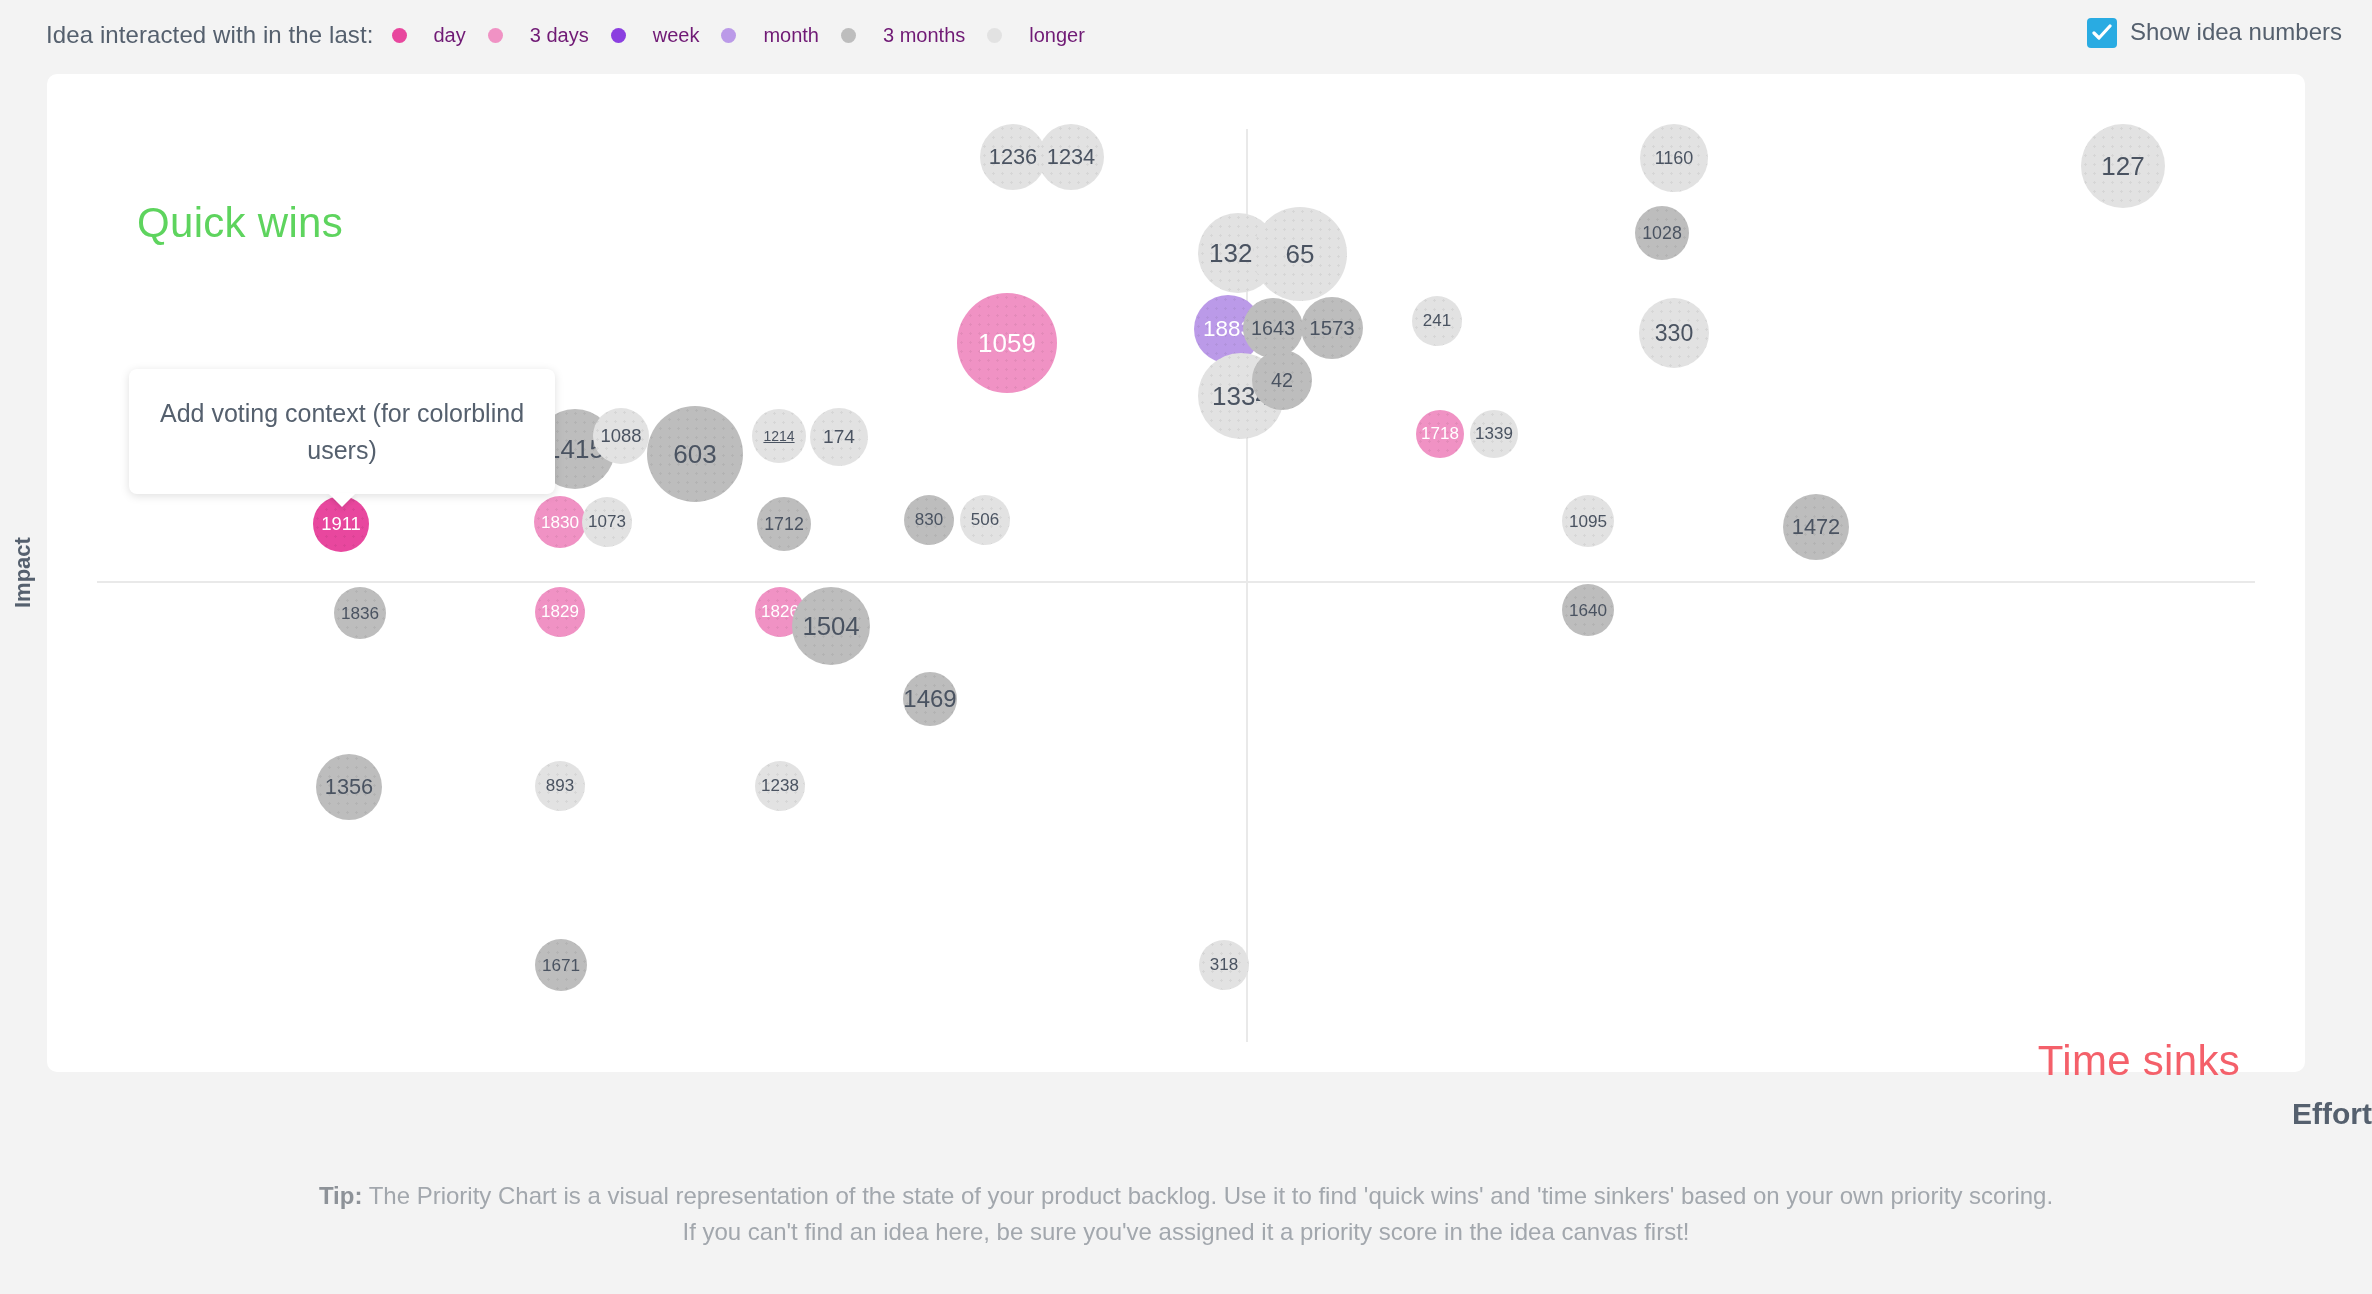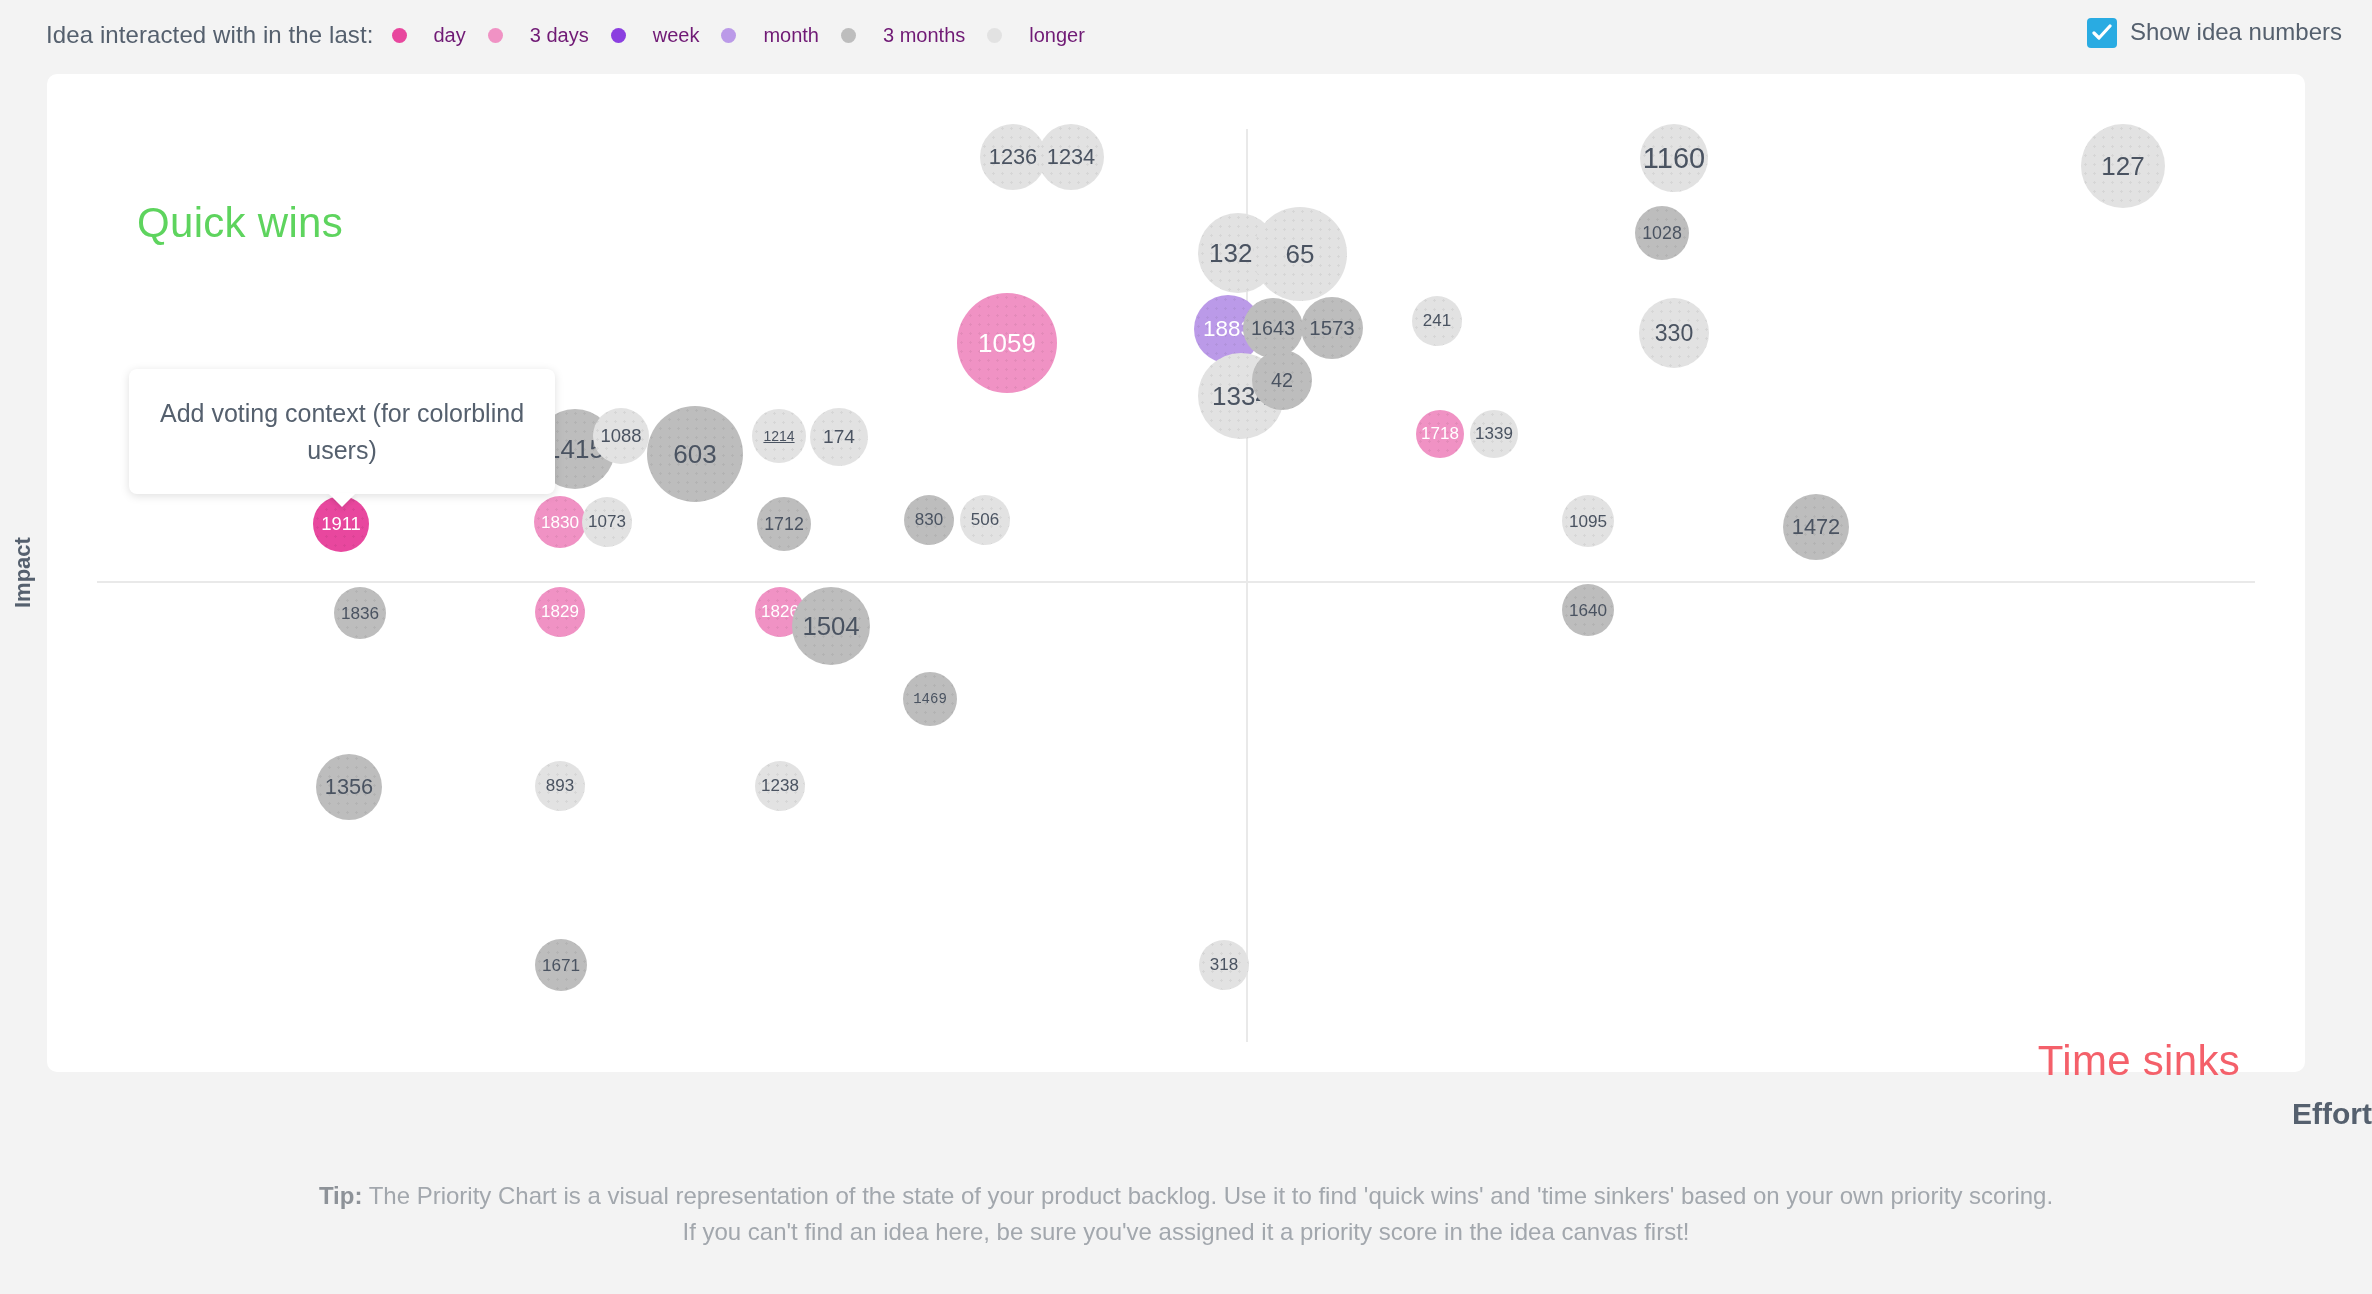--- a/index.html
+++ b/index.html
@@ -166,21 +166,21 @@
 
     <div class="quadline-v"></div>
     <div class="quadline-h"></div>
 
     <div class="quick-wins">Quick wins</div>
     <div class="time-sinks">Time sinks</div>
 
     <div id="bubble-layer" style="position:absolute;left:0;top:0;right:0;bottom:0;">
         <div class="bubble light" style="width: 66px; height: 66px; left: 933px; top: 50px; background-color: rgb(226, 226, 226); font-size: 21.78px;">1236</div>
         <div class="bubble light" style="width: 66px; height: 66px; left: 991px; top: 50px; background-color: rgb(226, 226, 226); font-size: 21.78px;">1234</div>
-        <div class="bubble light" style="width: 68px; height: 68px; left: 1593px; top: 50px; background-color: rgb(226, 226, 226); font-size: 29px;">1160</div>
+        <div class="bubble light" style="width: 68px; height: 68px; left: 1593px; top: 50px; background-color: rgb(226, 226, 226); font-size: 18px;">1160</div>
         <div class="bubble light" style="width: 84px; height: 84px; left: 2034px; top: 50px; background-color: rgb(226, 226, 226); font-size: 26px;">127</div>
         <div class="bubble light" style="width: 80px; height: 80px; left: 1151px; top: 139px; background-color: rgb(226, 226, 226); font-size: 26px;">1329</div>
         <div class="bubble light" style="width: 94px; height: 94px; left: 1206px; top: 133px; background-color: rgb(226, 226, 226); font-size: 26px;">65</div>
         <div class="bubble light" style="width: 54px; height: 54px; left: 1588px; top: 132px; background-color: rgb(189, 189, 189); font-size: 17.82px;">1028</div>
         <div class="bubble onpink" style="width: 100px; height: 100px; left: 910px; top: 219px; background-color: rgb(240, 146, 196); font-size: 26px;">1059</div>
         <div class="bubble onpink" style="width: 68px; height: 68px; left: 1147px; top: 221px; background-color: rgb(187, 154, 232); font-size: 22.44px;">1883</div>
         <div class="bubble light" style="width: 60px; height: 60px; left: 1196px; top: 224px; background-color: rgb(189, 189, 189); font-size: 19.8px;">1643</div>
         <div class="bubble light" style="width: 62px; height: 62px; left: 1254px; top: 223px; background-color: rgb(189, 189, 189); font-size: 20.46px;">1573</div>
         <div class="bubble light" style="width: 50px; height: 50px; left: 1365px; top: 222px; background-color: rgb(226, 226, 226); font-size: 17px;">241</div>
         <div class="bubble light" style="width: 70px; height: 70px; left: 1592px; top: 224px; background-color: rgb(226, 226, 226); font-size: 23.1px;">330</div>
@@ -199,21 +199,21 @@
         <div class="bubble light" style="width: 54px; height: 54px; left: 710px; top: 423px; background-color: rgb(189, 189, 189); font-size: 17.82px;">1712</div>
         <div class="bubble light" style="width: 50px; height: 50px; left: 857px; top: 421px; background-color: rgb(189, 189, 189); font-size: 17px;">830</div>
         <div class="bubble light" style="width: 50px; height: 50px; left: 913px; top: 421px; background-color: rgb(226, 226, 226); font-size: 17px;">506</div>
         <div class="bubble light" style="width: 52px; height: 52px; left: 1515px; top: 421px; background-color: rgb(226, 226, 226); font-size: 17.16px;">1095</div>
         <div class="bubble light" style="width: 66px; height: 66px; left: 1736px; top: 420px; background-color: rgb(189, 189, 189); font-size: 21.78px;">1472</div>
         <div class="bubble light" style="width: 52px; height: 52px; left: 268px; top: 513px; background-color: rgb(189, 189, 189); font-size: 17.16px; margin-left: 19px;">1836</div>
         <div class="bubble onpink" style="width: 50px; height: 50px; left: 488px; top: 513px; background-color: rgb(240, 146, 196); font-size: 17px;">1829</div>
         <div class="bubble onpink" style="width: 50px; height: 50px; left: 708px; top: 513px; background-color: rgb(240, 146, 196); font-size: 17px;">1826</div>
         <div class="bubble light" style="width: 78px; height: 78px; left: 745px; top: 513px; background-color: rgb(189, 189, 189); font-size: 25.74px;">1504</div>
         <div class="bubble light" style="width: 52px; height: 52px; left: 1515px; top: 510px; background-color: rgb(189, 189, 189); font-size: 17.16px;">1640</div>
-        <div class="bubble light" style="width: 54px; height: 54px; left: 856px; top: 598px; background-color: rgb(189, 189, 189); font-size: 14px; font-family: Liberation Mono, monospace;">1469</div>
+        <div class="bubble light" style="width: 54px; height: 54px; left: 856px; top: 598px; background-color: rgb(189, 189, 189); font-size: 24px;">1469</div>
         <div class="bubble light" style="width: 66px; height: 66px; left: 269px; top: 680px; background-color: rgb(189, 189, 189); font-size: 21.78px;">1356</div>
         <div class="bubble light" style="width: 50px; height: 50px; left: 488px; top: 687px; background-color: rgb(226, 226, 226); font-size: 17px;">893</div>
         <div class="bubble light" style="width: 50px; height: 50px; left: 708px; top: 687px; background-color: rgb(226, 226, 226); font-size: 17px;">1238</div>
         <div class="bubble light" style="width: 52px; height: 52px; left: 488px; top: 865px; background-color: rgb(189, 189, 189); font-size: 17.16px;">1671</div>
         <div class="bubble light" style="width: 50px; height: 50px; left: 1152px; top: 866px; background-color: rgb(226, 226, 226); font-size: 17px;">318</div>
       </div>
   </div>
 
   <div class="axis-impact">Impact</div>
   <div class="axis-effort">Effort</div>

